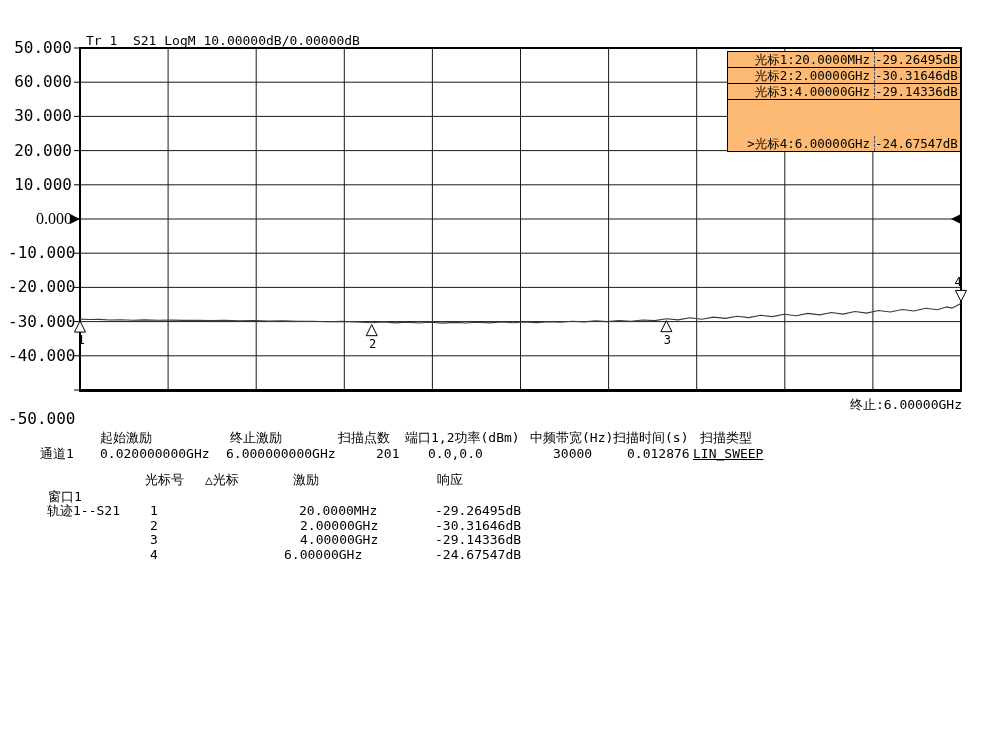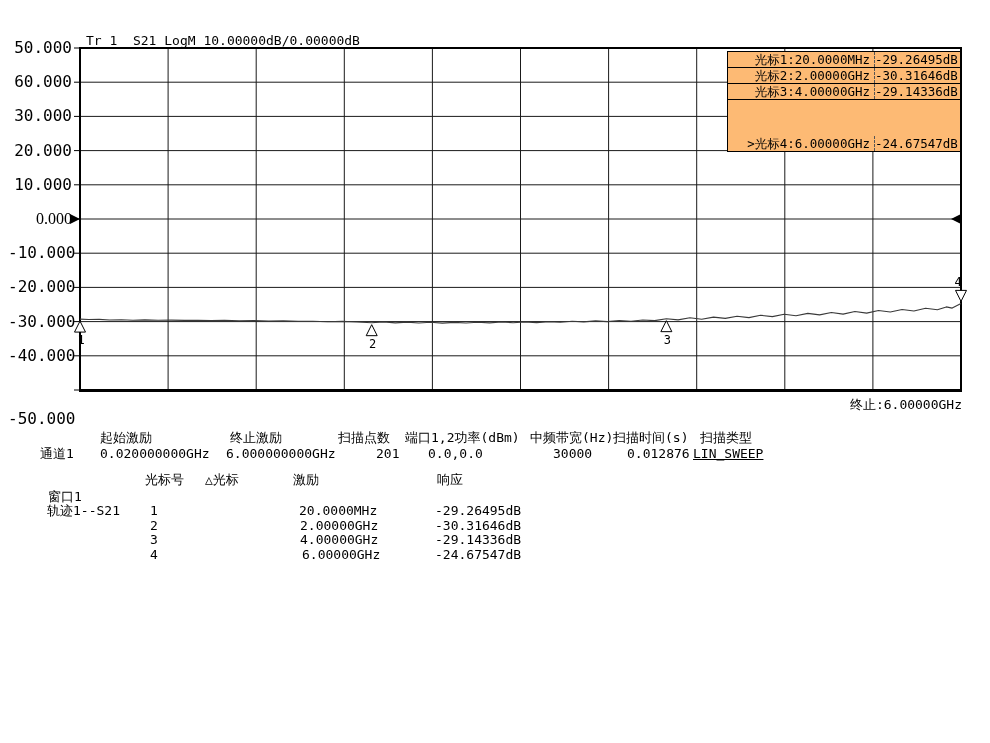--- a/index.html
+++ b/index.html
@@ -144,18 +144,18 @@
         <div class="mt-cell" style="left: 150px; top: 503px;">1</div>
         <div class="mt-cell" style="left: 299px; top: 503px;">20.0000MHz</div>
         <div class="mt-cell" style="left: 435px; top: 503px;">-29.26495dB</div>
         <div class="mt-cell" style="left: 150px; top: 518px;">2</div>
         <div class="mt-cell" style="left: 300px; top: 518px;">2.00000GHz</div>
         <div class="mt-cell" style="left: 435px; top: 518px;">-30.31646dB</div>
         <div class="mt-cell" style="left: 150px; top: 532px;">3</div>
         <div class="mt-cell" style="left: 300px; top: 532px;">4.00000GHz</div>
         <div class="mt-cell" style="left: 435px; top: 532px;">-29.14336dB</div>
         <div class="mt-cell" style="left: 150px; top: 547px;">4</div>
-        <div class="mt-cell" style="left: 302px; top: 547px;">6.00000GHz</div>
+        <div class="mt-cell" style="left: 284px; top: 547px;">6.00000GHz</div>
         <div class="mt-cell" style="left: 435px; top: 547px;">-24.67547dB</div>
       </div>
   </div>
 
 </div>
 
 </body></html>

